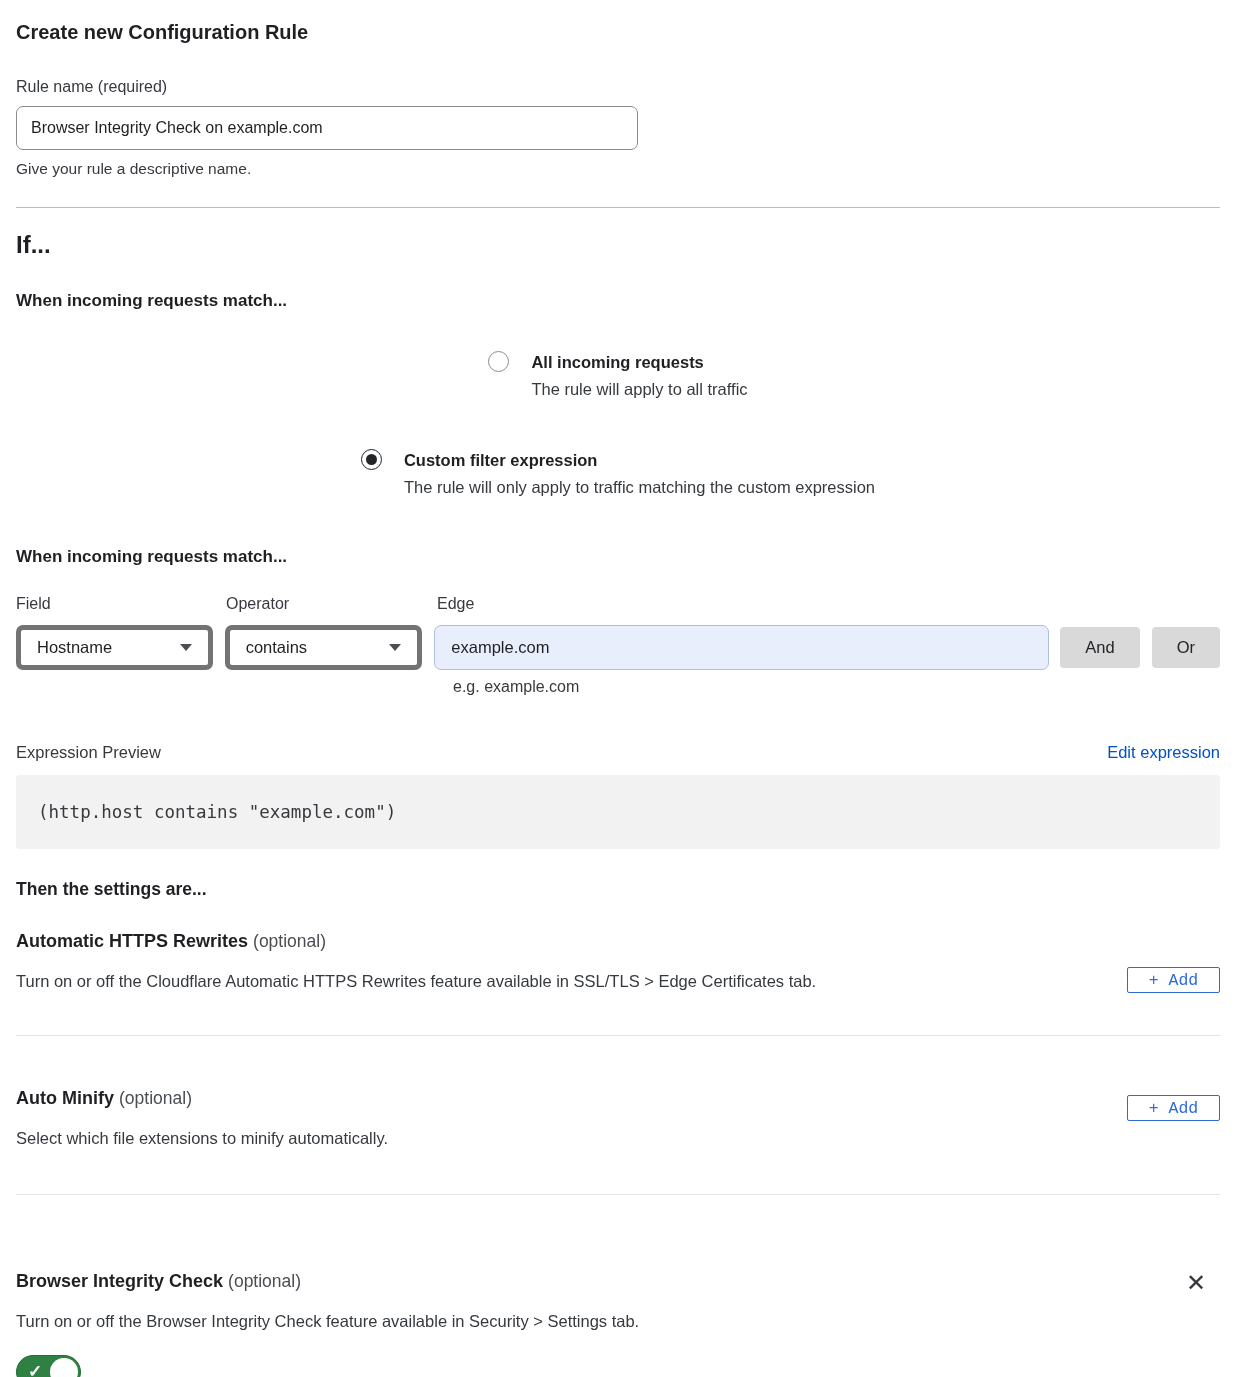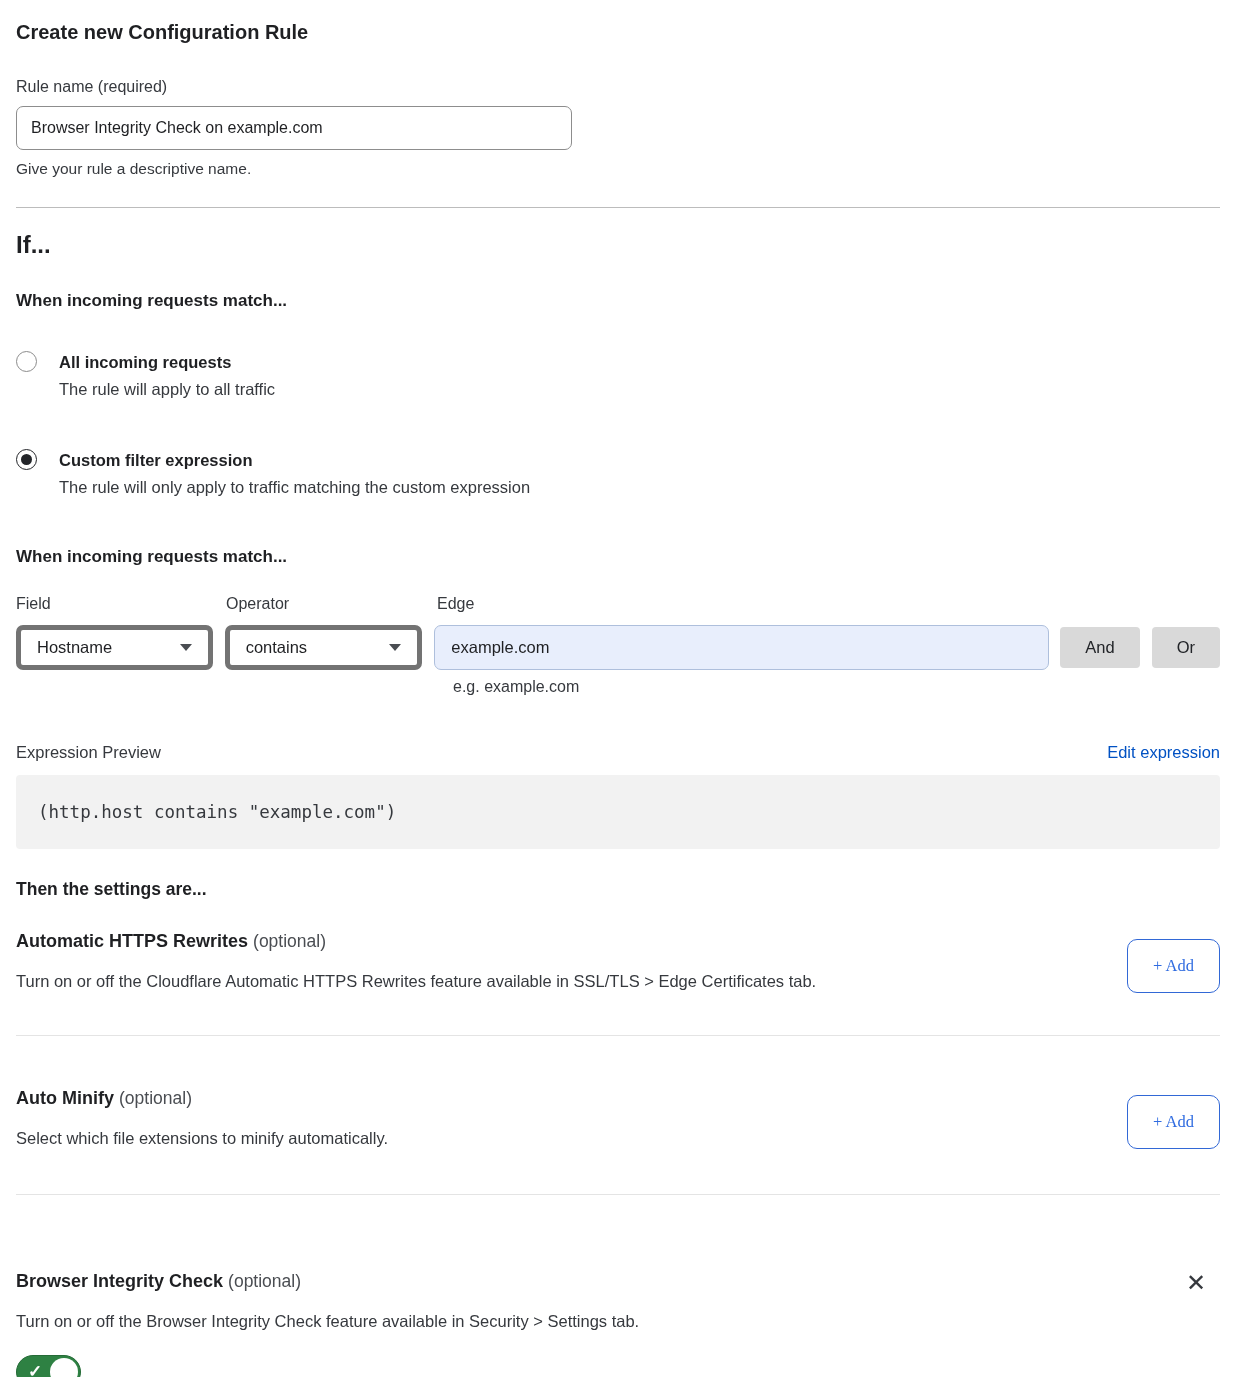--- a/index.html
+++ b/index.html
@@ -12,34 +12,34 @@
   .container { padding: 16px 17px 20px 16px; width: 1237px; }
 
   .page-title {
     font-size: 20px; line-height: 28px; font-weight: 700;
     color: #1f2023; margin: 2px 0 0 0;
   }
 
   .field-label { font-size: 16px; line-height: 22px; color: #36393e; margin-top: 30px; }
 
   .text-input {
-    display: block; margin-top: 8px; width: 556px; height: 44px;
+    display: block; margin-top: 8px; width: 622px; height: 44px;
     border: 1px solid #8d8d8d; border-radius: 7px; background: #fff;
     padding: 0 14px; font-size: 16px; color: #1f2023;
     font-family: "Liberation Sans", sans-serif; outline: none;
   }
   .helper-text { font-size: 15.5px; line-height: 20px; color: #36393e; margin-top: 9px; }
 
   .divider-strong { border: none; border-top: 1px solid #bcbcbc; margin: 28px 0 0 0; }
   .divider-light  { border: none; border-top: 1px solid #e4e4e4; margin: 0; }
 
   .if-heading { font-size: 24px; line-height: 32px; font-weight: 700; color: #1f2023; margin-top: 21px; }
   .sub-heading { font-size: 17px; line-height: 24px; font-weight: 700; color: #1f2023; margin-top: 28px; }
 
-  .radio-row { display: flex; align-items: flex-start; margin-top: 36px; }
+  .radio-row { display: flex; align-items: flex-start; margin-top: 36px; justify-content: center; }
   .radio-row + .radio-row { margin-top: 44px; }
   .radio-control {
     width: 21px; height: 21px; border-radius: 50%;
     border: 1.5px solid #8c8c8c; background: #fff; flex: 0 0 auto;
     margin-top: 2px; display: flex; align-items: center; justify-content: center;
     cursor: pointer;
   }
   .radio-control.selected { border-color: #232529; }
   .radio-control .dot { width: 11px; height: 11px; border-radius: 50%; background: #232529; display: none; }
   .radio-control.selected .dot { display: block; }
@@ -91,23 +91,23 @@
   .then-heading { font-size: 17.5px; line-height: 24px; font-weight: 700; color: #1f2023; margin-top: 28px; }
 
   .setting-row { display: flex; justify-content: space-between; align-items: flex-start; }
   .setting-row.first { margin-top: 28px; padding-bottom: 42px; align-items: flex-end; }
   .setting-row.middle { margin-top: 50px; padding-bottom: 44px; }
   .setting-row.last { margin-top: 74px; gap: 12px; }
   .setting-title { font-size: 18px; line-height: 24px; font-weight: 700; color: #1f2023; }
   .setting-optional { font-weight: 400; color: #4a4d52; font-size: 17.5px; }
   .setting-desc { font-size: 16.5px; line-height: 24px; color: #36393e; margin-top: 16px; }
   .add-btn {
-    height: 54px; min-width: 93px; background: #fff; border: 1px solid #3268d6;
-    border-radius: 10px; color: #2f6be0; font-size: 16.5px;
-    font-family: Liberation Serif, serif; cursor: pointer; padding: 0 20px;
+    height: 26px; min-width: 93px; background: #fff; border: 1px solid #3268d6;
+    border-radius: 2px; color: #2f6be0; font-size: 16.5px;
+    font-family: Liberation Mono, monospace; cursor: pointer; padding: 0 20px;
     flex: 0 0 auto; margin-top: 9px;
   }
   .close-btn {
     background: none; border: none; padding: 0; margin: 2px 14px 0 0; cursor: pointer;
     font-size: 24px; line-height: 24px; color: #36393e; font-weight: 400;
     font-family: "Liberation Sans", sans-serif;
   }
 
   .toggle {
     margin-top: 22px; width: 65px; height: 34px; border-radius: 17px;

